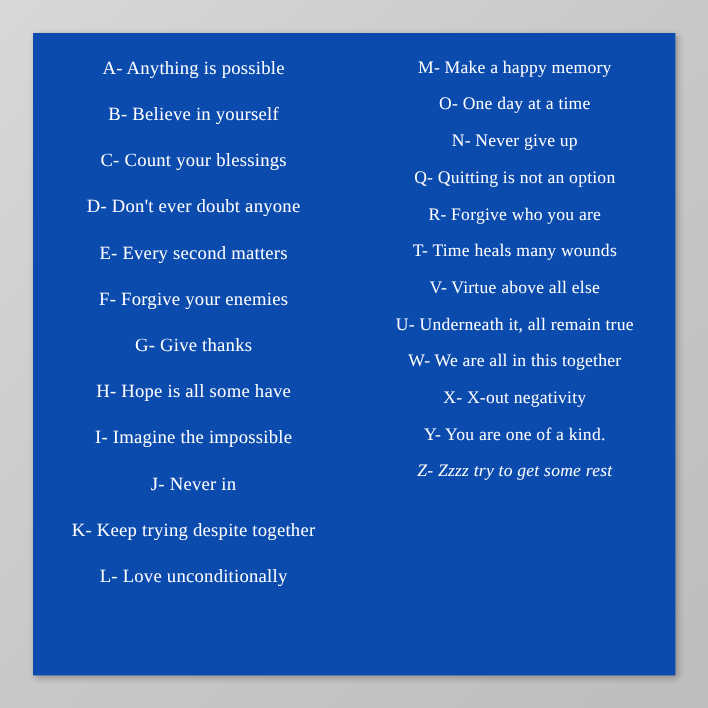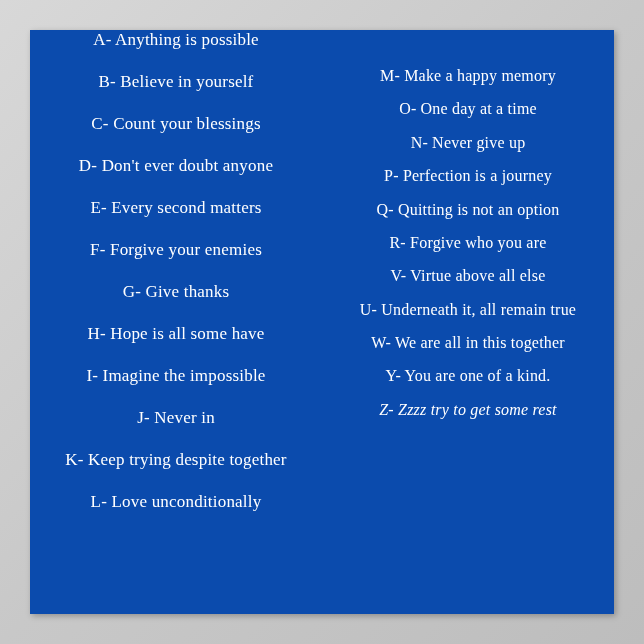--- a/index.html
+++ b/index.html
@@ -41,23 +41,24 @@
   }
   .col {
     flex: 1 1 50%;
     display: flex;
     flex-direction: column;
     justify-content: flex-start;
     align-items: center;
     box-sizing: border-box;
   }
   .col-left {
+    padding-top: 22px;
   }
   .col-right {
-    padding-top: 36px;
+    padding-top: 22px;
     align-items: center;
   }
   .line {
     color: #ffffff;
     font-size: 17px;
     line-height: 1.2;
     text-align: center;
     white-space: nowrap;
     letter-spacing: 0.2px;
   }
@@ -91,25 +92,26 @@
         <div class="line">I- Imagine the impossible</div>
         <div class="line">J- Never in</div>
         <div class="line">K- Keep trying despite together</div>
         <div class="line">L- Love unconditionally</div>
       </div>
 
       <div class="col col-right">
         <div class="line">M- Make a happy memory</div>
         <div class="line">O- One day at a time</div>
         <div class="line">N- Never give up</div>
-        <div class="line">P- Perfection is a journey</div>
         <div class="line">Q- Quitting is not an option</div>
         <div class="line">R- Forgive who you are</div>
+        <div class="line">T- Time heals many wounds</div>
         <div class="line">V- Virtue above all else</div>
         <div class="line">U- Underneath it, all remain true</div>
         <div class="line">W- We are all in this together</div>
+        <div class="line">X- X-out negativity</div>
         <div class="line">Y- You are one of a kind.</div>
         <div class="line zzz">Z-  Zzzz try to get some rest</div>
       </div>
 
     </div>
   </div>
 </div>
 
 </body></html>

